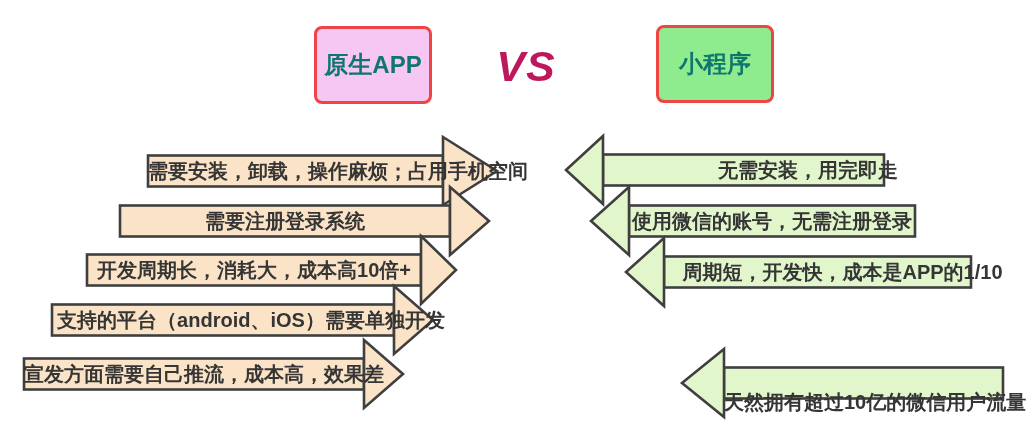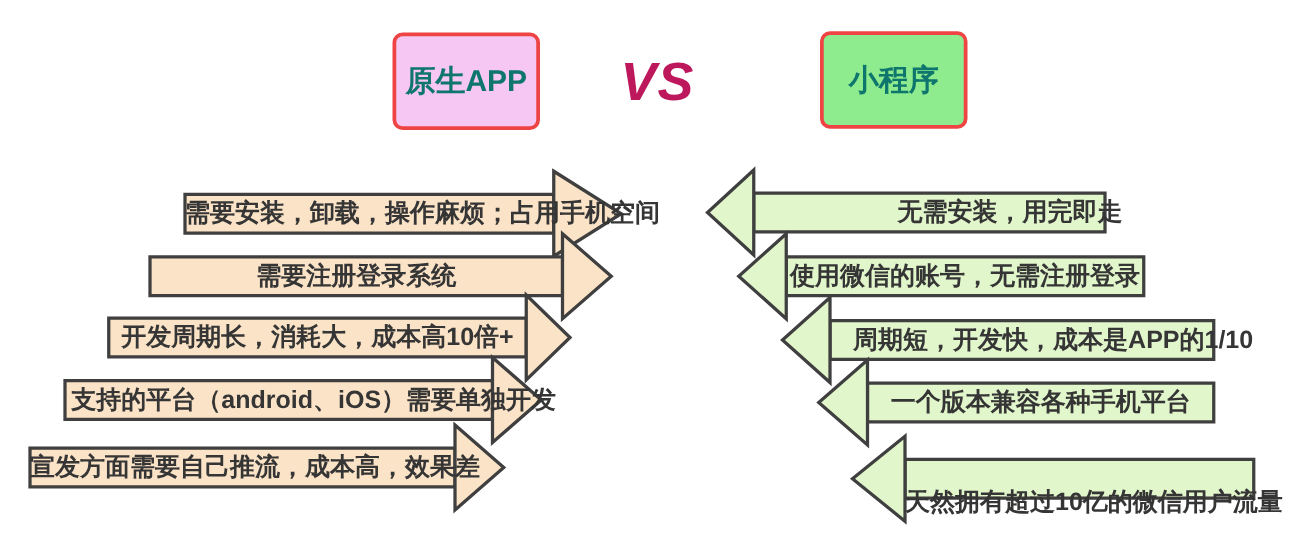--- a/index.html
+++ b/index.html
@@ -98,27 +98,20 @@
   </div>
 
   <div class="arrow green" style="left:623px;top:236px;">
     <svg width="351" height="72">
       <rect class="shape" x="41" y="20.5" width="307" height="31"></rect>
       <polygon class="shape" points="41,2 3,36 41,70"></polygon>
     </svg>
     <div class="label" style="left:41px;width:357px;">周期短，开发快，成本是APP的1/10</div>
   </div>
 
-  <div class="arrow green" style="left:652px;top:286px;">
-    <svg width="322" height="72">
-      <rect class="shape" x="42" y="20.5" width="277" height="31"></rect>
-      <polygon class="shape" points="42,2 3,36 42,70"></polygon>
-    </svg>
-    <div class="label" style="left:42px;width:277px;">一个版本兼容各种手机平台</div>
-  </div>
 
   <div class="arrow green" style="left:679px;top:347px;">
     <svg width="327" height="72">
       <rect class="shape" x="45" y="20.5" width="279" height="31"></rect>
       <polygon class="shape" points="45,2 3,36 45,70"></polygon>
     </svg>
     <div class="label" style="left:45px;width:279px;margin-top:19px;">天然拥有超过10亿的微信用户流量</div>
   </div>
 
 </div>

